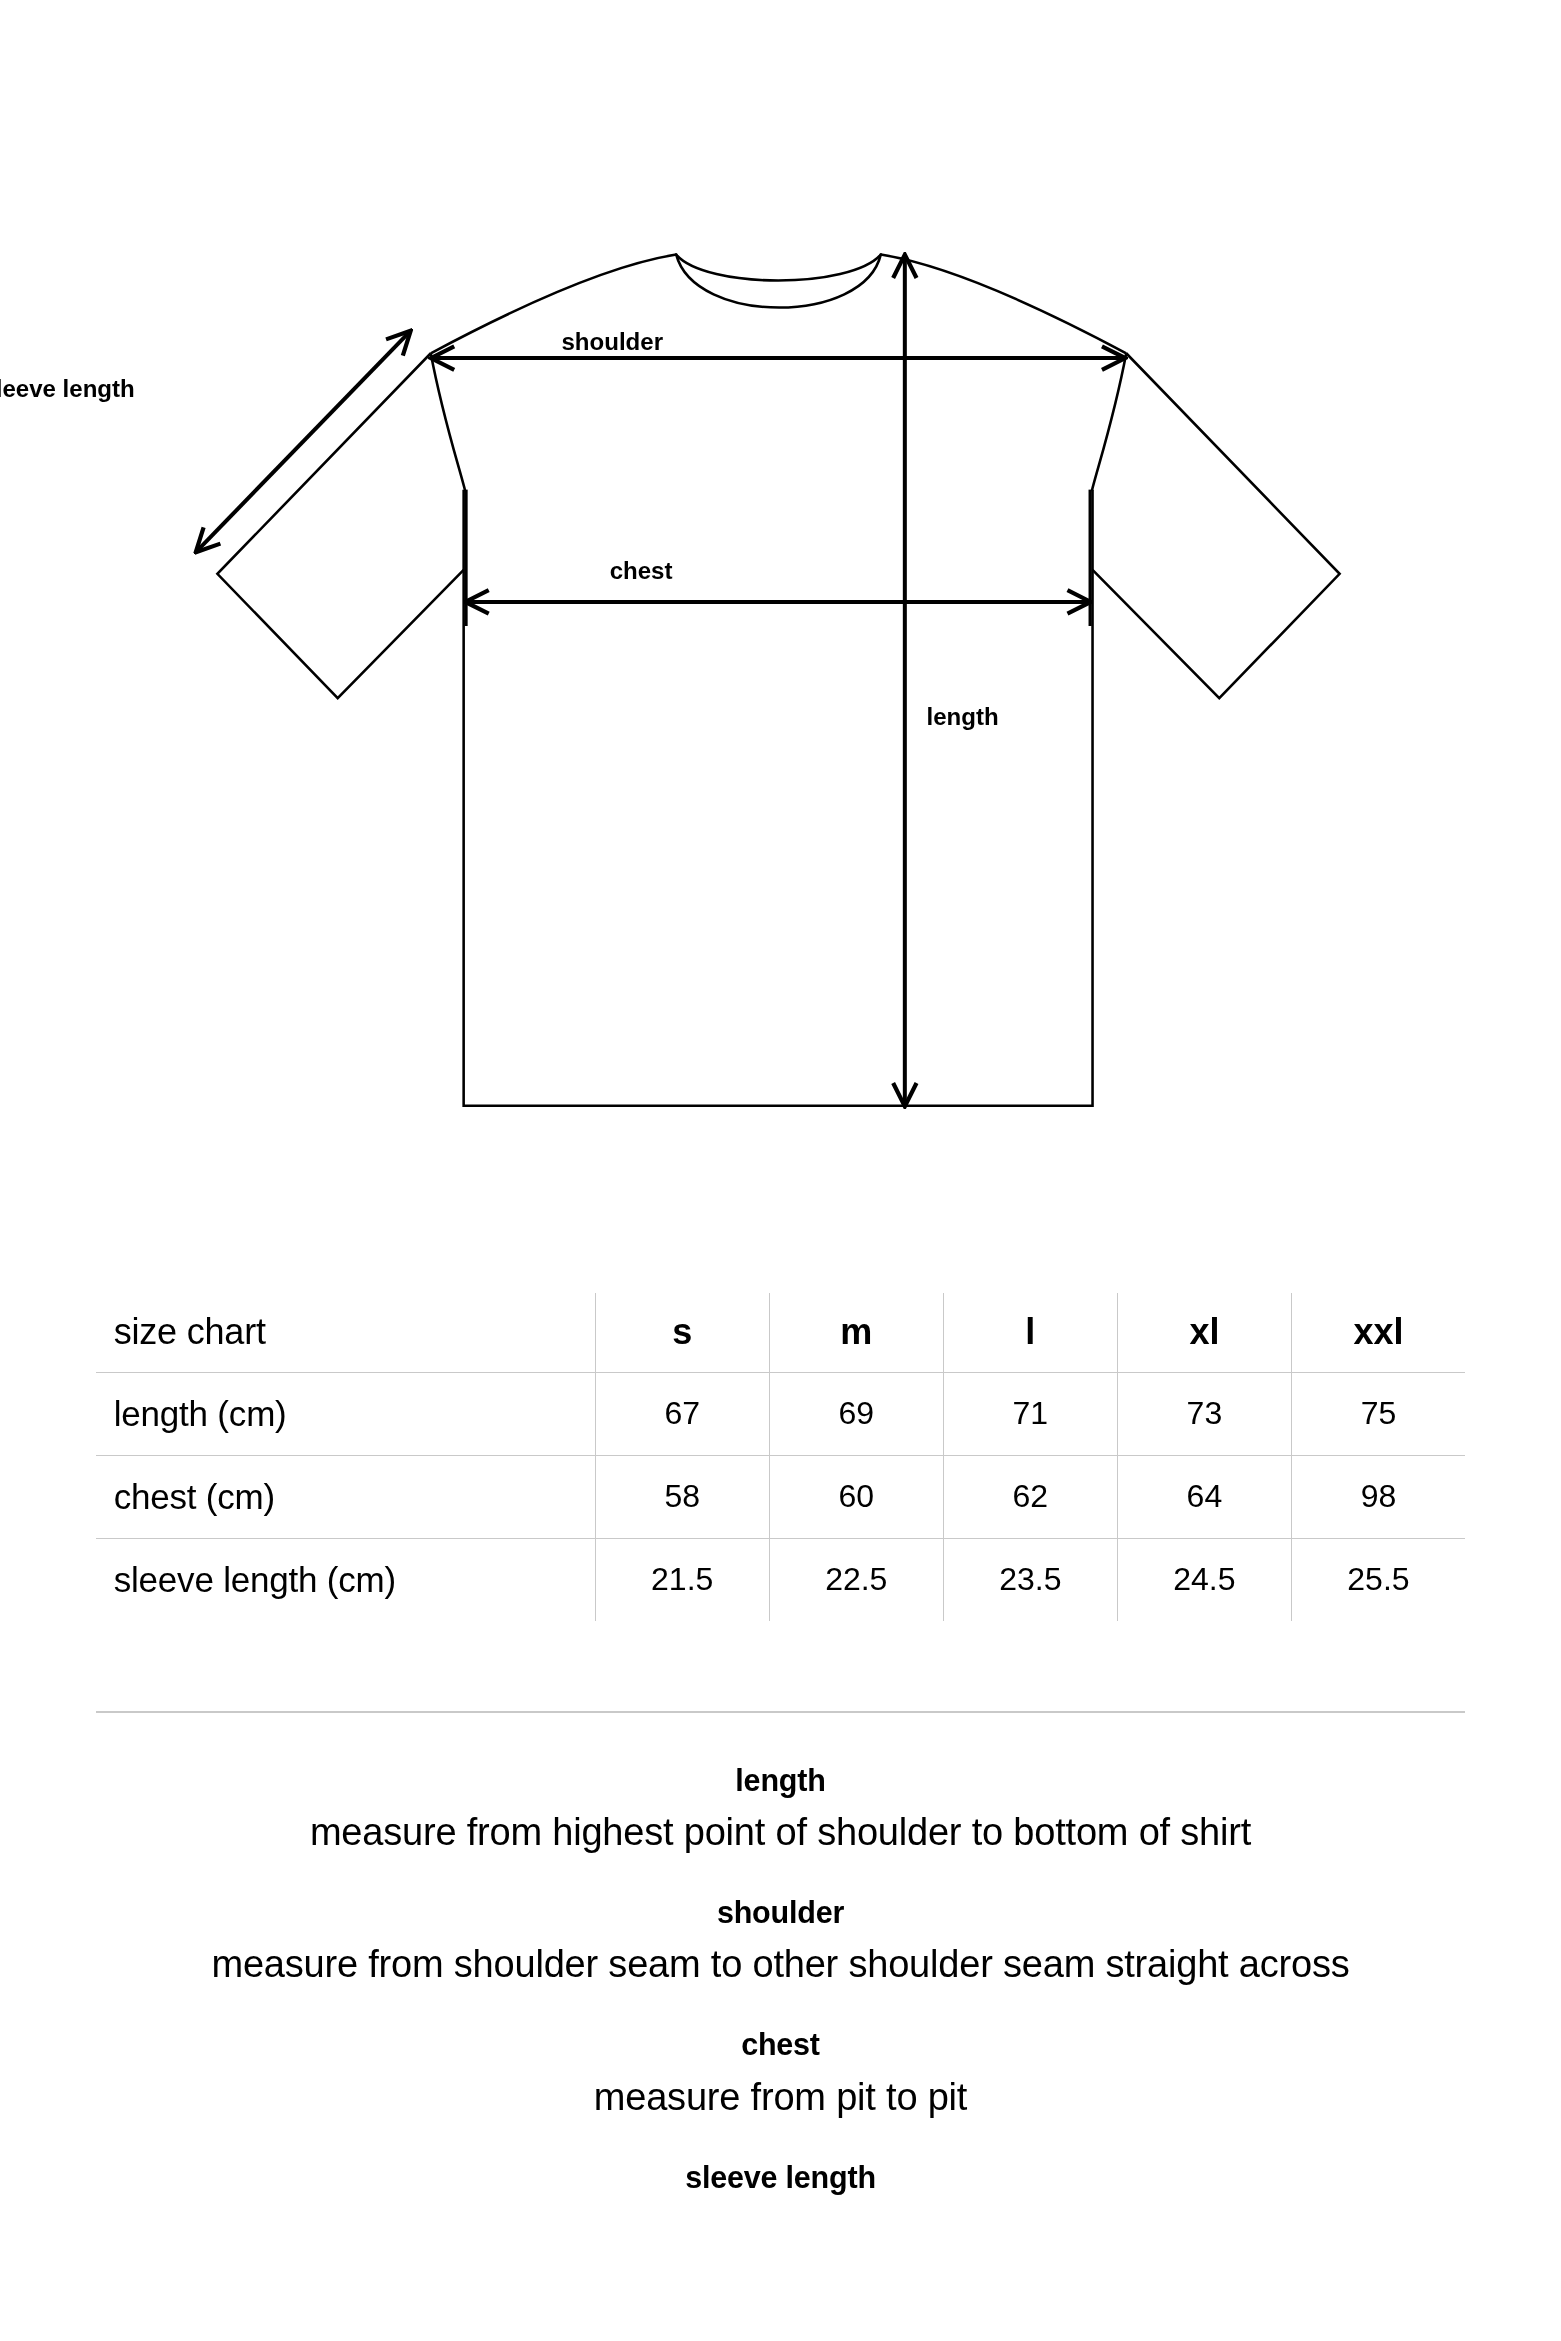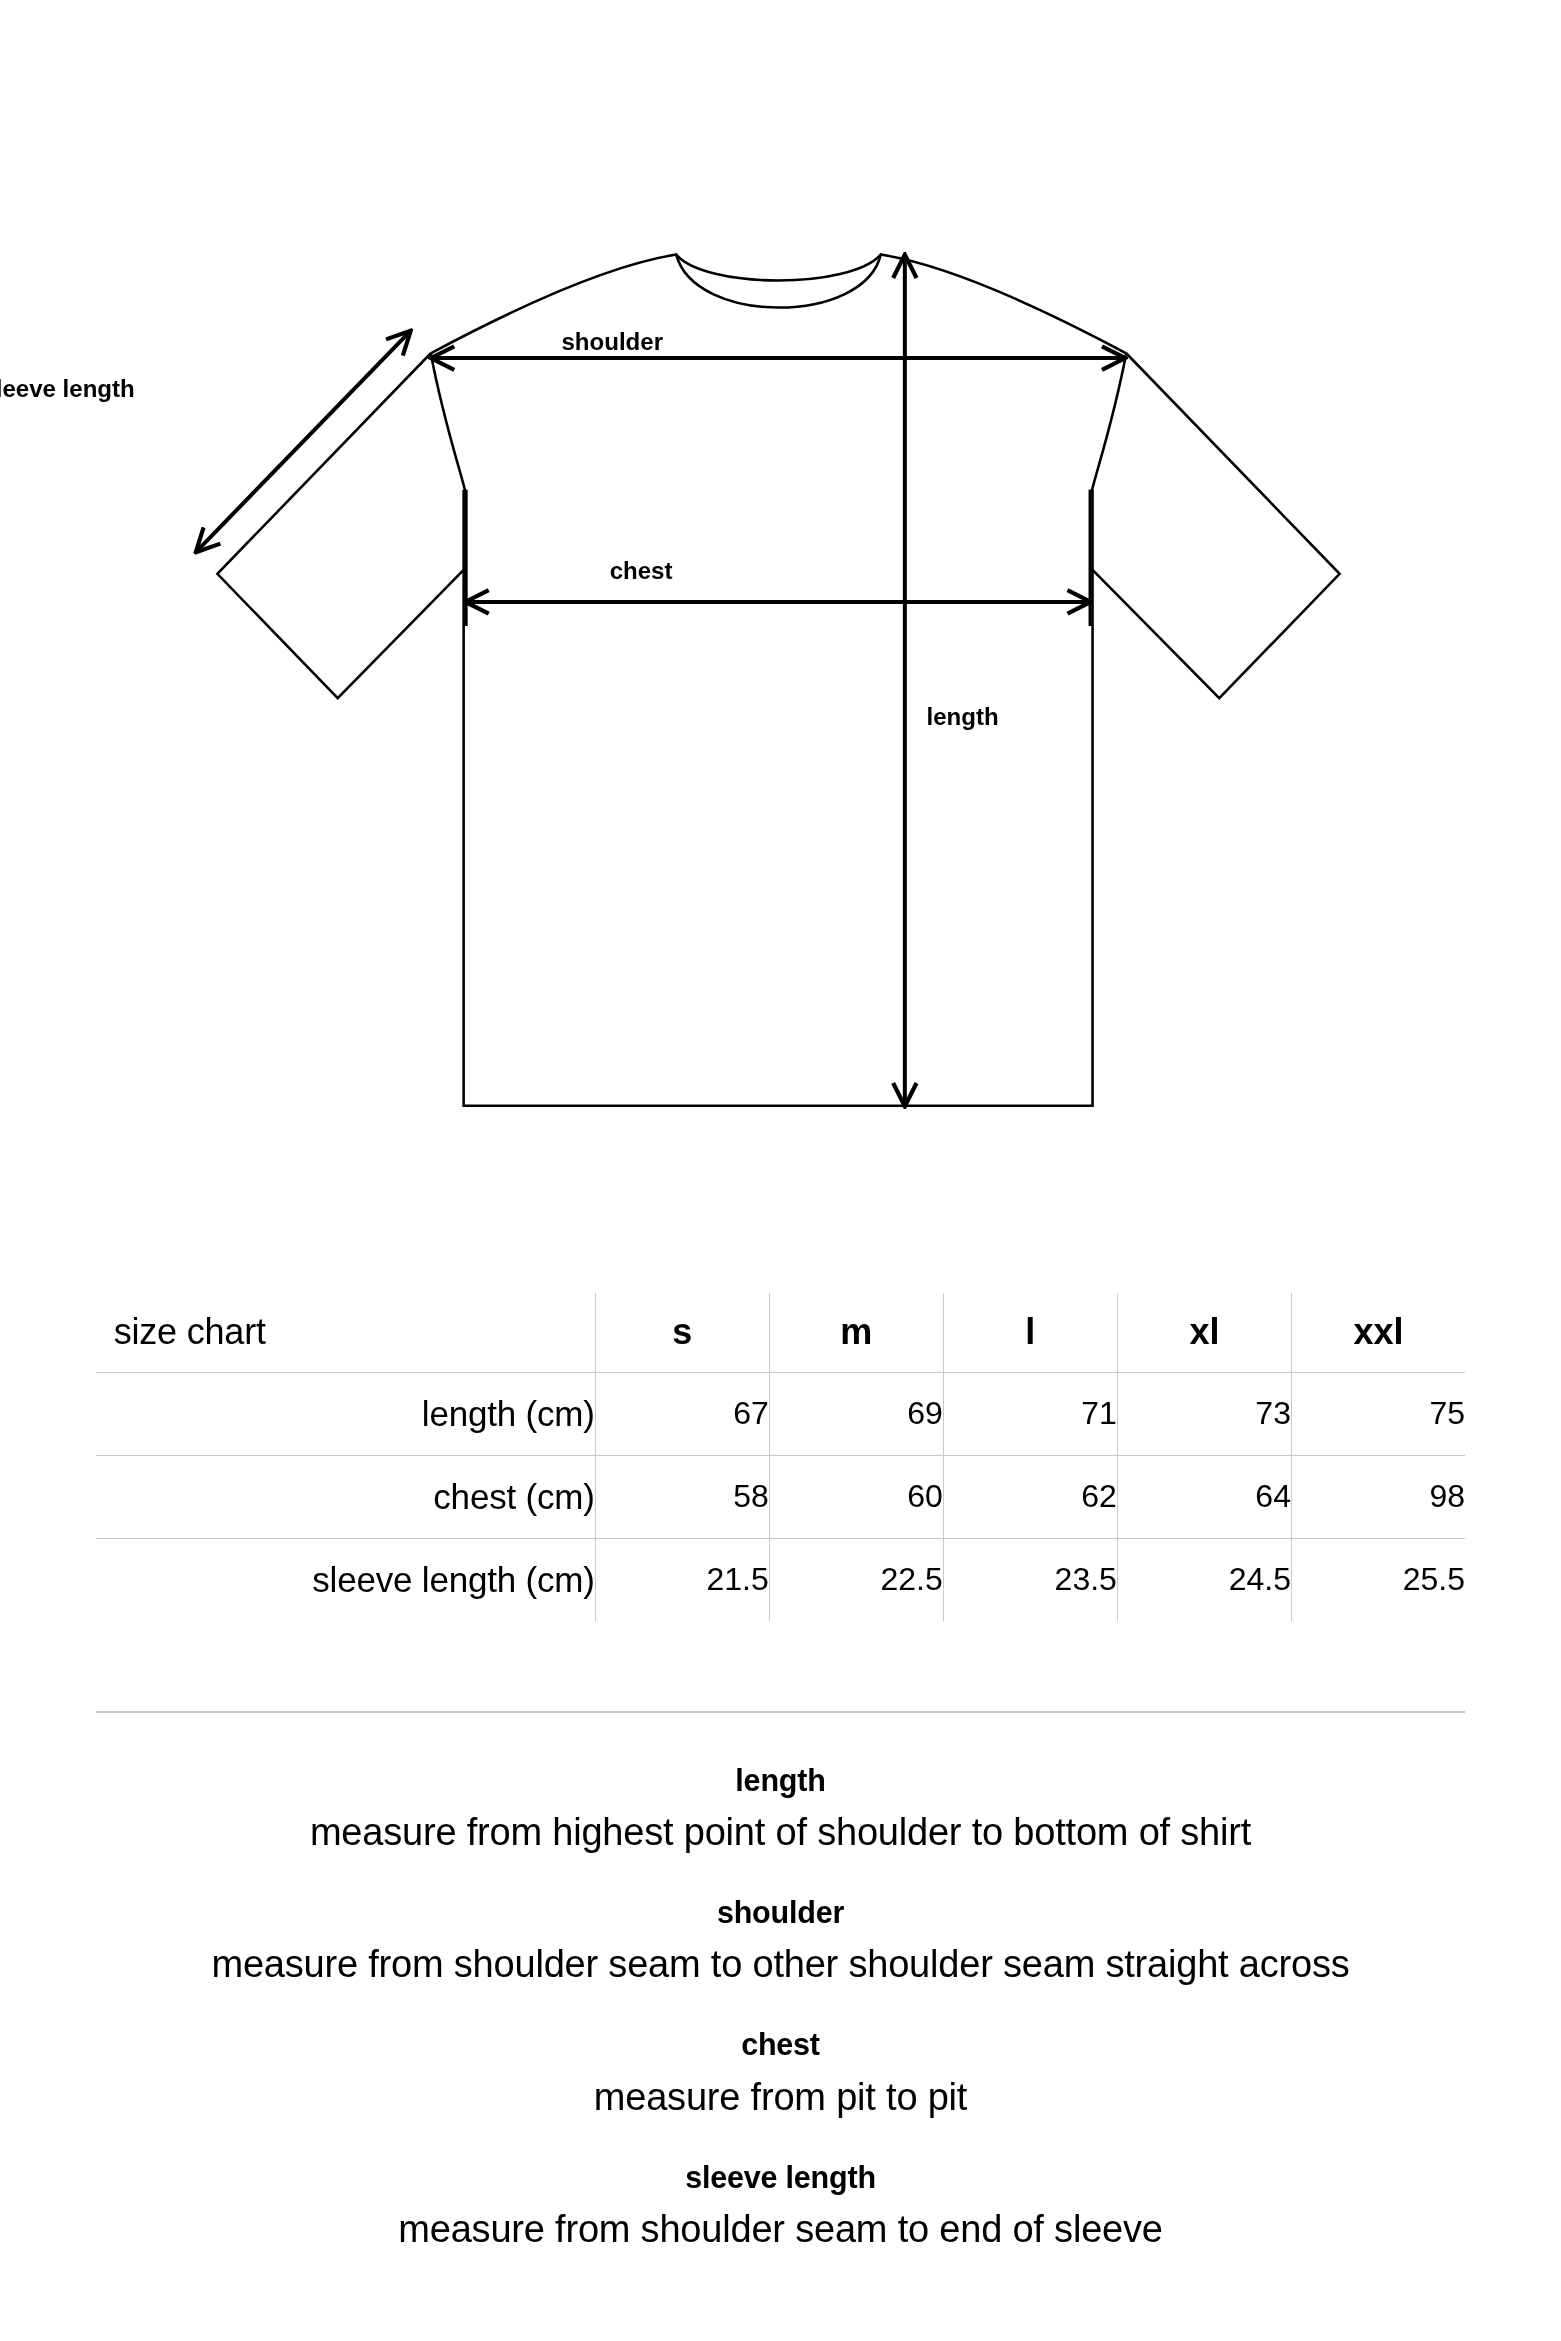--- a/index.html
+++ b/index.html
@@ -74,21 +74,20 @@
     border-collapse: collapse;
     width: 1369px;
     table-layout: fixed;
   }
   table#size-table td, table#size-table th {
     padding: 0;
     margin: 0;
   }
   .row-divider td {
     border-top: 1.6px solid #c9c9c9;
-    text-align: right;
   }
   #size-table tr {
     height: 83px;
   }
   #size-table tr.header-row {
     height: 79px;
   }
   .col-label {
     width: 499px;
     text-align: left;
@@ -298,17 +297,16 @@
     <p class="note-title">chest</p>
     <div class="note-gap-title"></div>
     <p class="note-desc">measure from pit to pit</p>
   </div>
 
   <div class="note-gap-block"></div>
 
   <div class="note-block">
     <p class="note-title">sleeve length</p>
     <div class="note-gap-title"></div>
-    <p class="note-desc">measure from shoulder seam to end of sleeve</p>
   </div>
 
 </div>
 
 
 </body></html>

